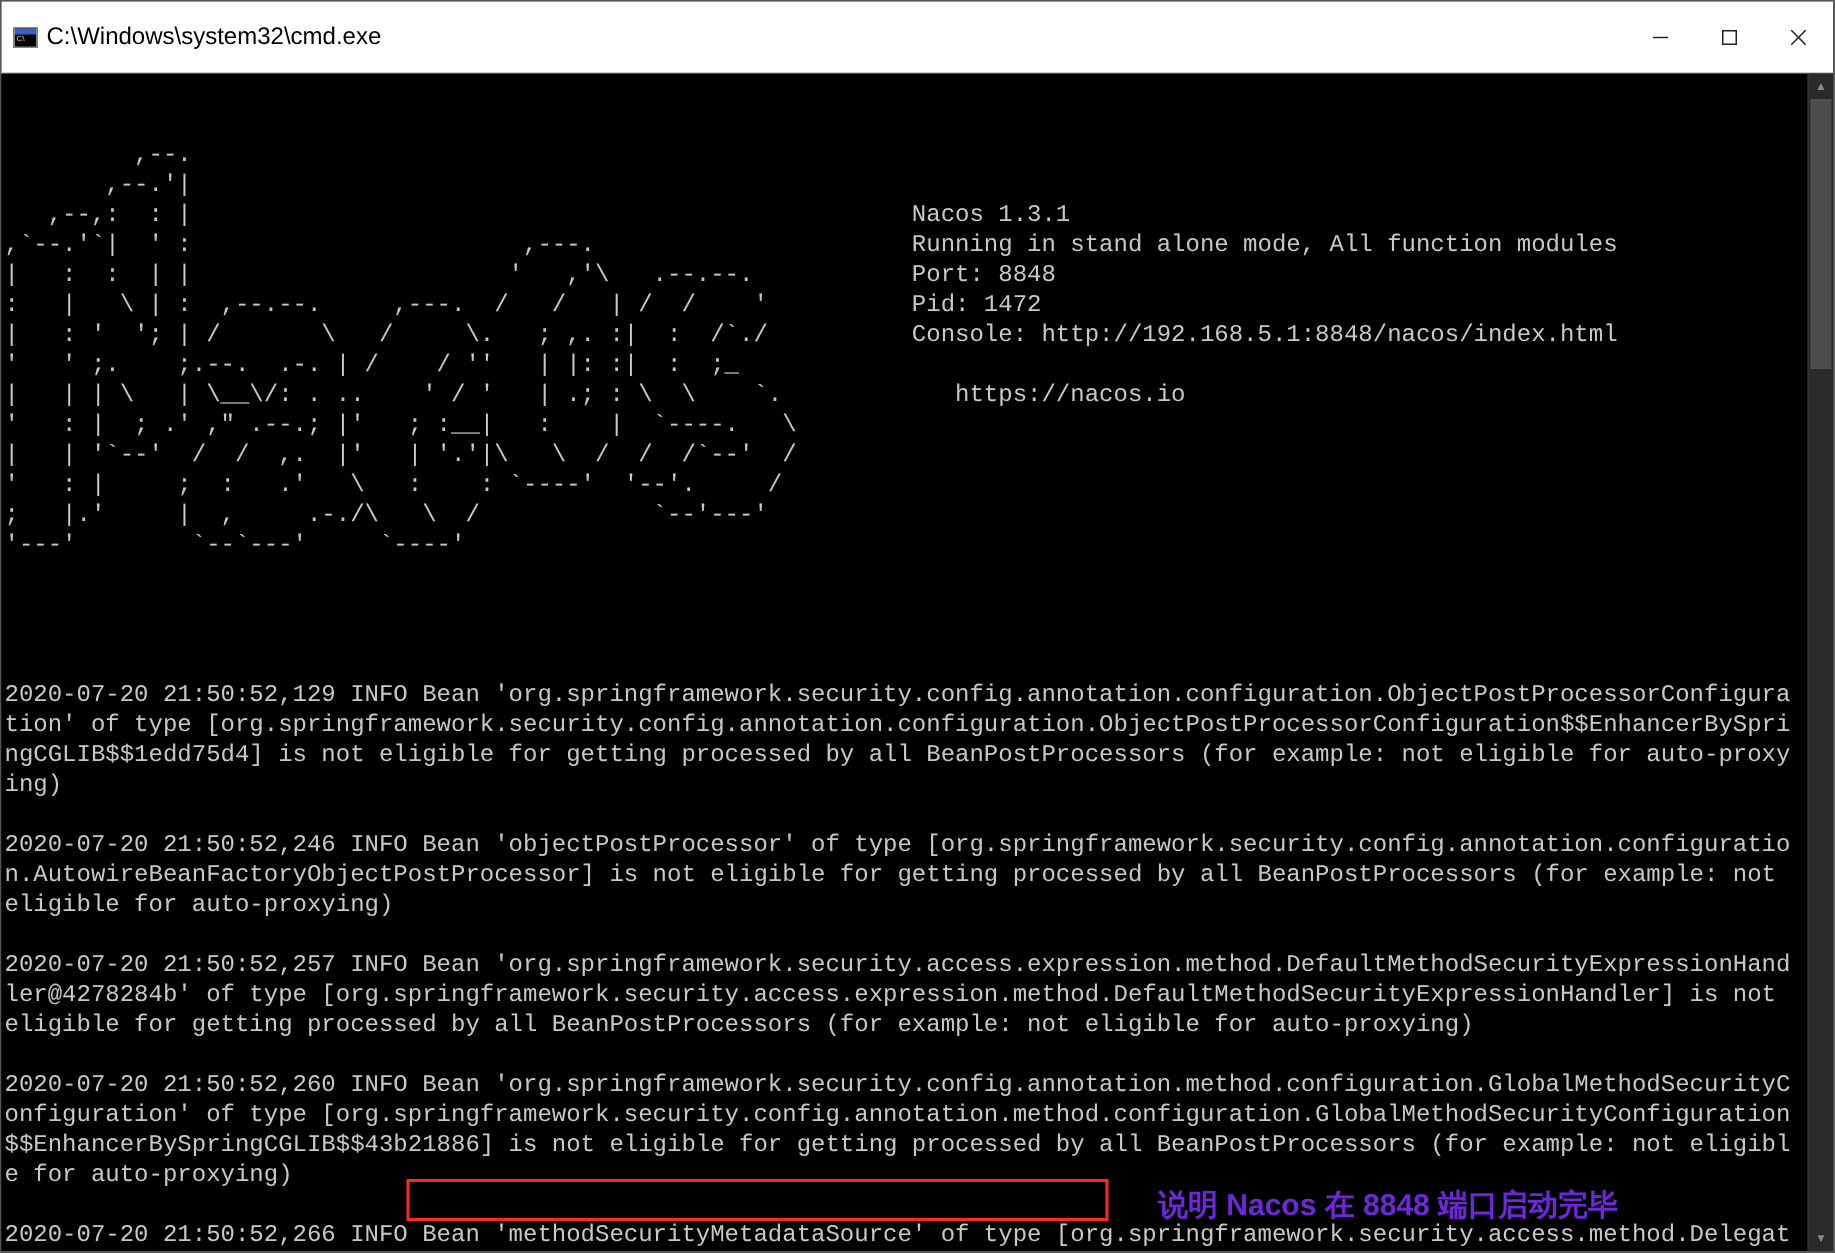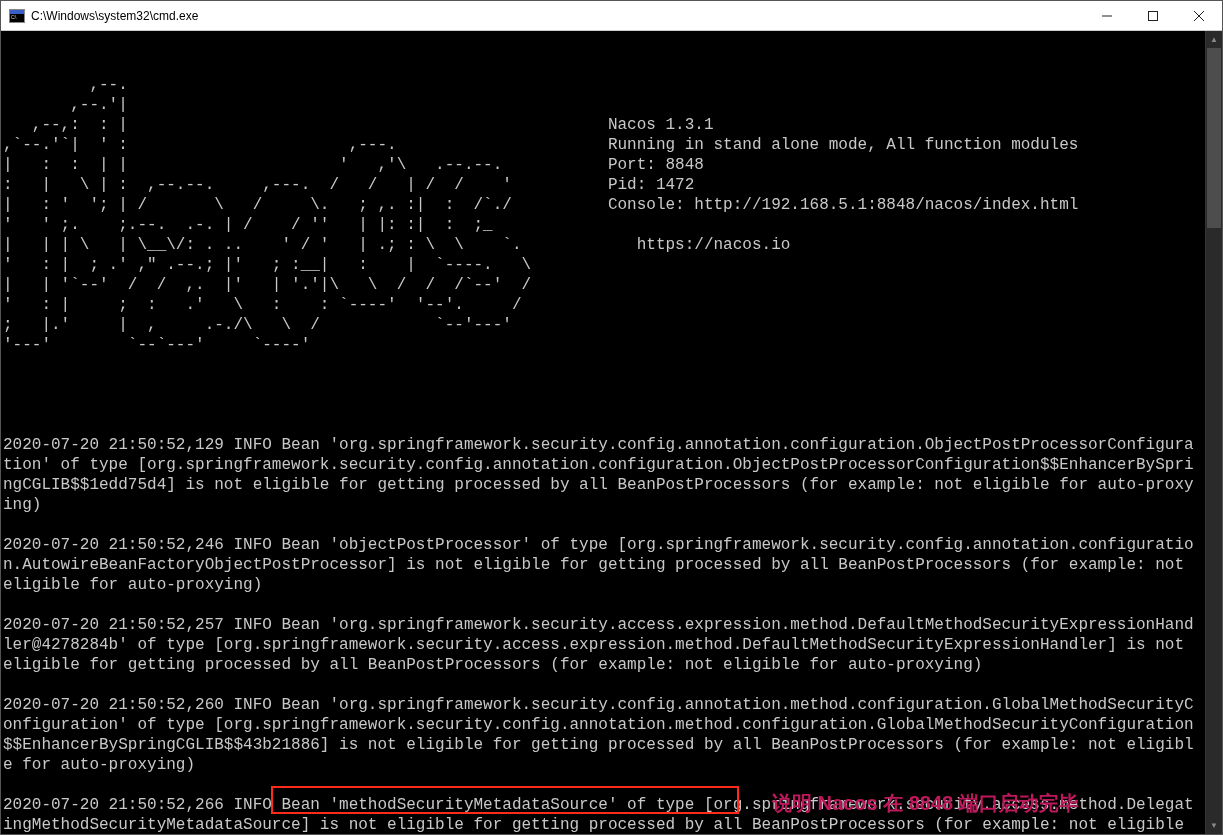--- a/index.html
+++ b/index.html
@@ -13,26 +13,26 @@
   }
   .window {
     width: 1223px;
     height: 835px;
     background: #000;
     display: flex;
     flex-direction: column;
     border: 1px solid #555;
   }
   .titlebar {
-    height: 30px;
+    height: 48px;
     background: #fff;
     display: flex;
     align-items: center;
     color: #000;
-    font-size: 12px;
+    font-size: 16px;
     border-bottom: 1px solid #ccc;
   }
   .titlebar-icon {
     width: 16px;
     height: 14px;
     margin: 0 6px 0 8px;
     background: #000;
     position: relative;
     border: 1px solid #888;
   }
@@ -113,21 +113,21 @@
     white-space: pre;
   }
   .logs { white-space: pre-wrap; word-break: break-all; }
   .highlight-box {
     position: absolute;
     border: 2px solid #ff2a1a;
     pointer-events: none;
   }
   .annotation {
     position: absolute;
-    color: #be185d;
+    color: #6d28d9;
     font-weight: 700;
     font-size: 20px;
     font-family: "Microsoft YaHei","SimHei",sans-serif;
     pointer-events: none;
   }
 </style>
 </head>
 <body>
 
 <div class="window">

